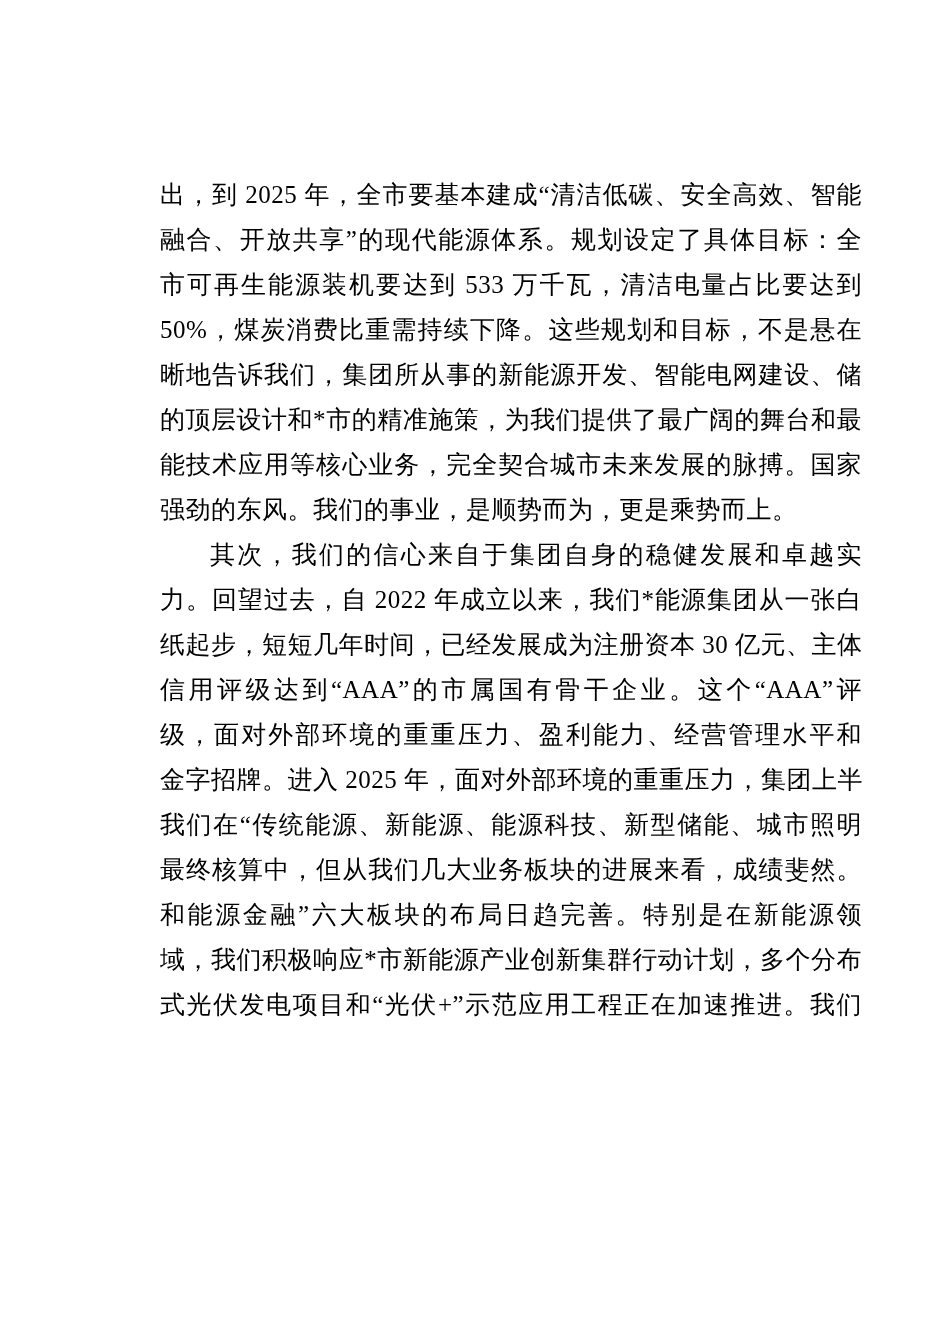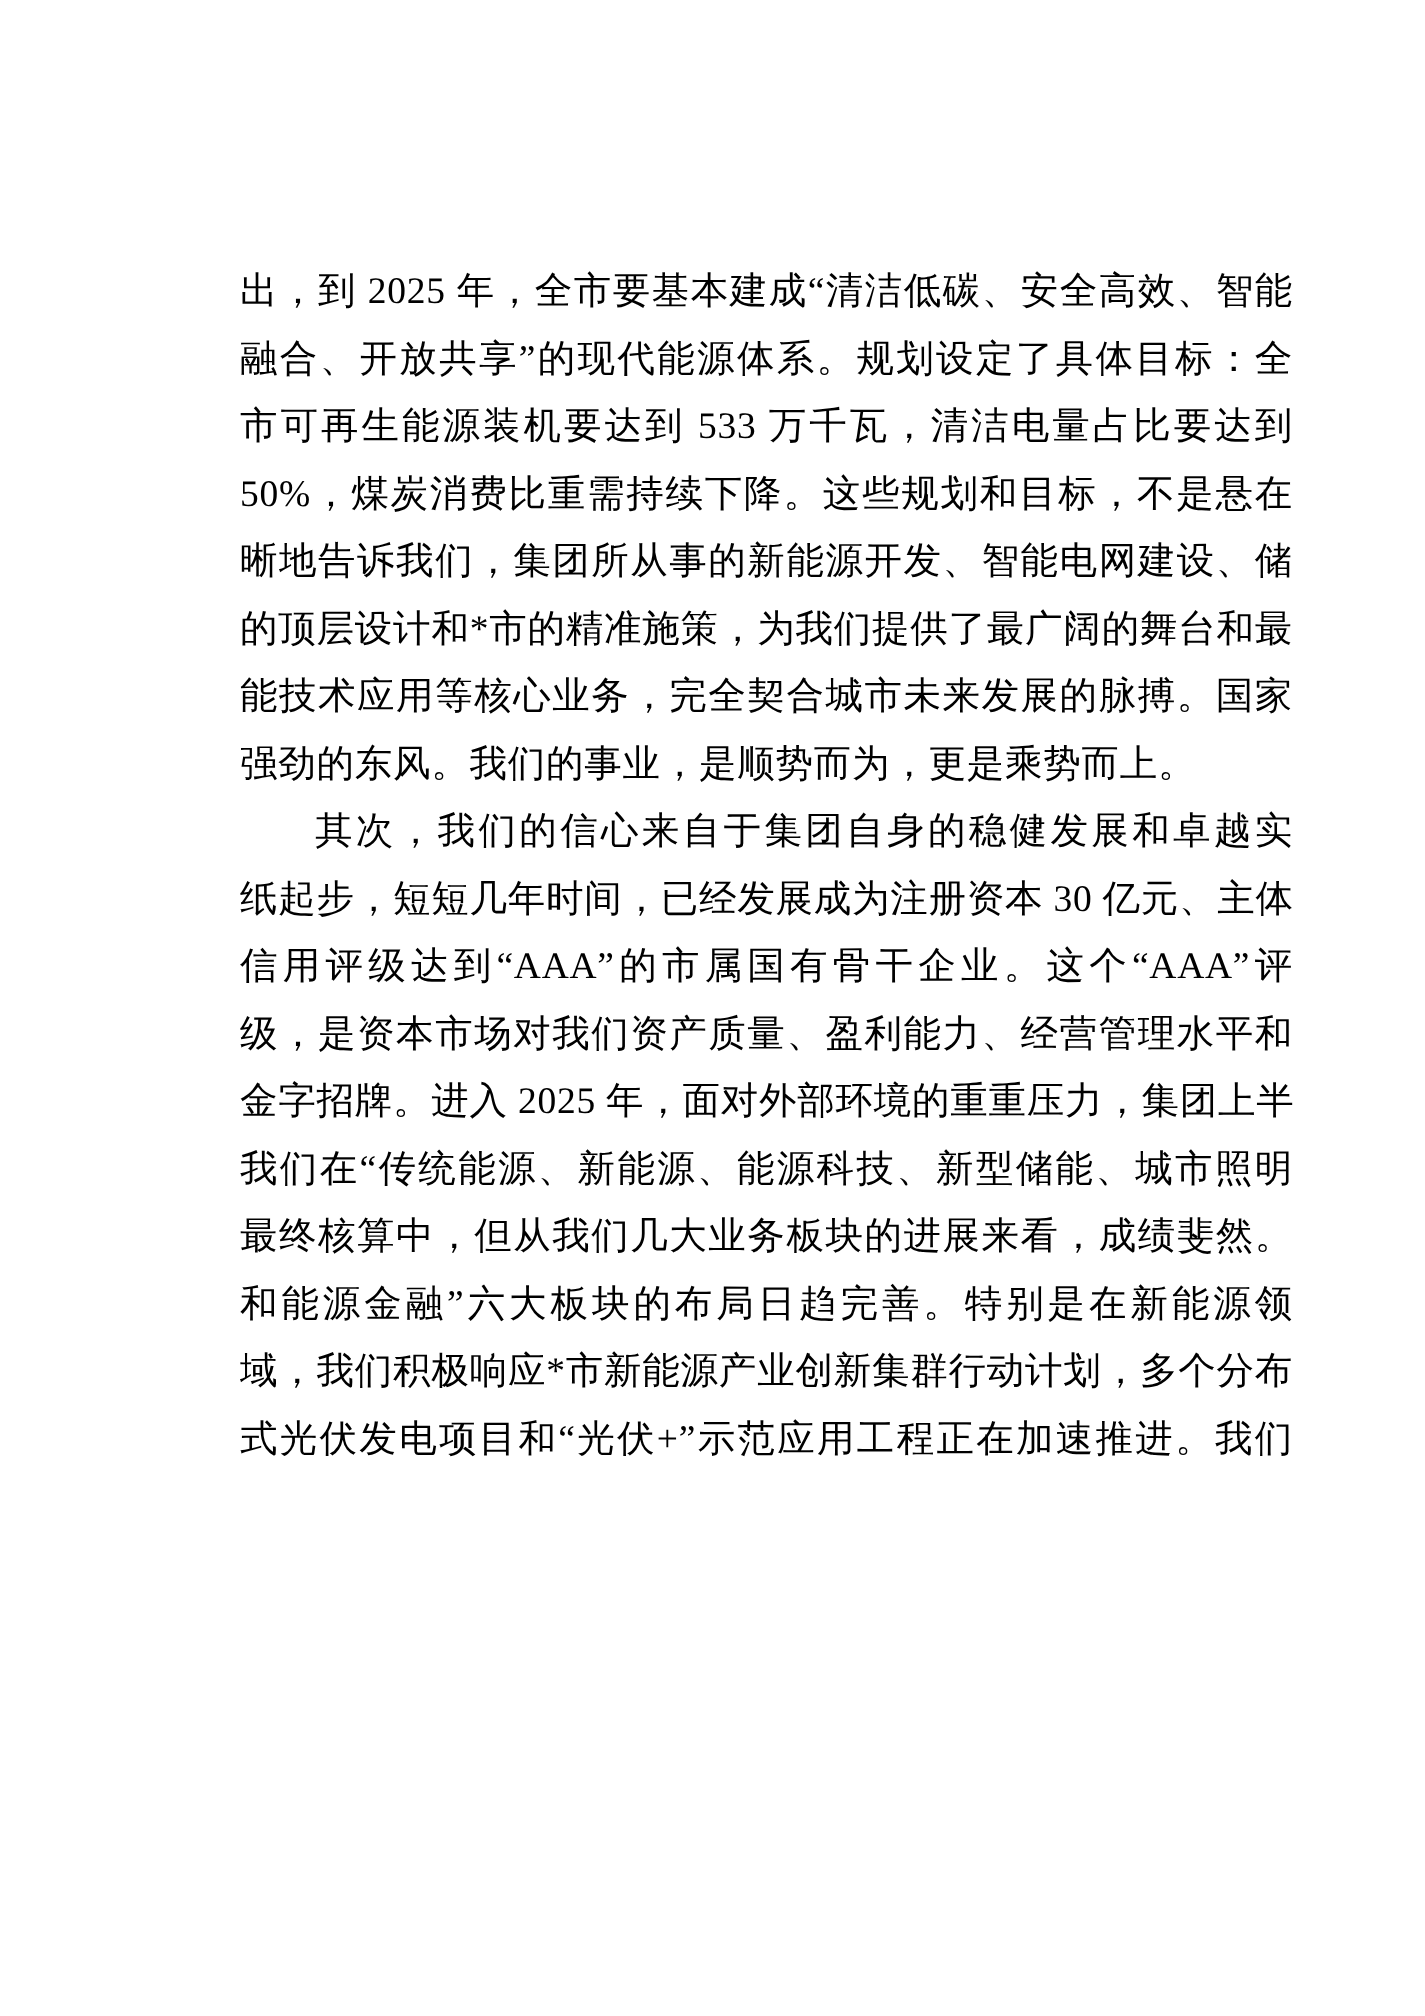--- a/index.html
+++ b/index.html
@@ -61,23 +61,24 @@
         <div class="line">50%，煤炭消费比重需持续下降。这些规划和目标，不是悬在</div>
         <div class="line">晰地告诉我们，集团所从事的新能源开发、智能电网建设、储</div>
         <div class="line">的顶层设计和*市的精准施策，为我们提供了最广阔的舞台和最</div>
         <div class="line">能技术应用等核心业务，完全契合城市未来发展的脉搏。国家</div>
         <div class="line para-end">强劲的东风。我们的事业，是顺势而为，更是乘势而上。</div>
       </div>
 
     <div class="paragraph">
 
     <div class="line indent">其次，我们的信心来自于集团自身的稳健发展和卓越实</div>
+        <div class="line">力。回望过去，自 2022 年成立以来，我们*能源集团从一张白</div>
         <div class="line">纸起步，短短几年时间，已经发展成为注册资本 30 亿元、主体</div>
         <div class="line">信用评级达到“AAA”的市属国有骨干企业。这个“AAA”评</div>
-        <div class="line">级，是资本市场对我们资产质量、盈利能力、经营管理水平和</div>
+        <div class="line">级，面对外部环境的重重压力、盈利能力、经营管理水平和</div>
         <div class="line">金字招牌。进入 2025 年，面对外部环境的重重压力，集团上半</div>
         <div class="line">我们在“传统能源、新能源、能源科技、新型储能、城市照明</div>
         <div class="line">最终核算中，但从我们几大业务板块的进展来看，成绩斐然。</div>
         <div class="line">和能源金融”六大板块的布局日趋完善。特别是在新能源领</div>
         <div class="line">域，我们积极响应*市新能源产业创新集群行动计划，多个分布</div>
         <div class="line">式光伏发电项目和“光伏+”示范应用工程正在加速推进。我们</div>
       </div>
 
   </div>
 </div>

